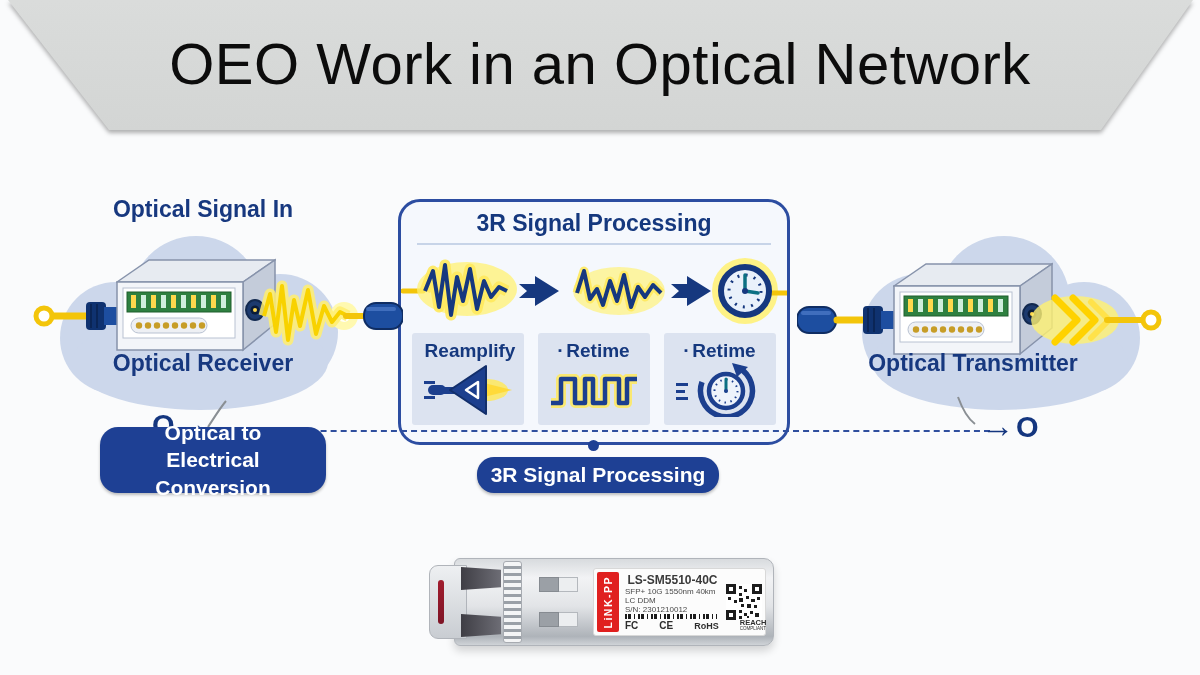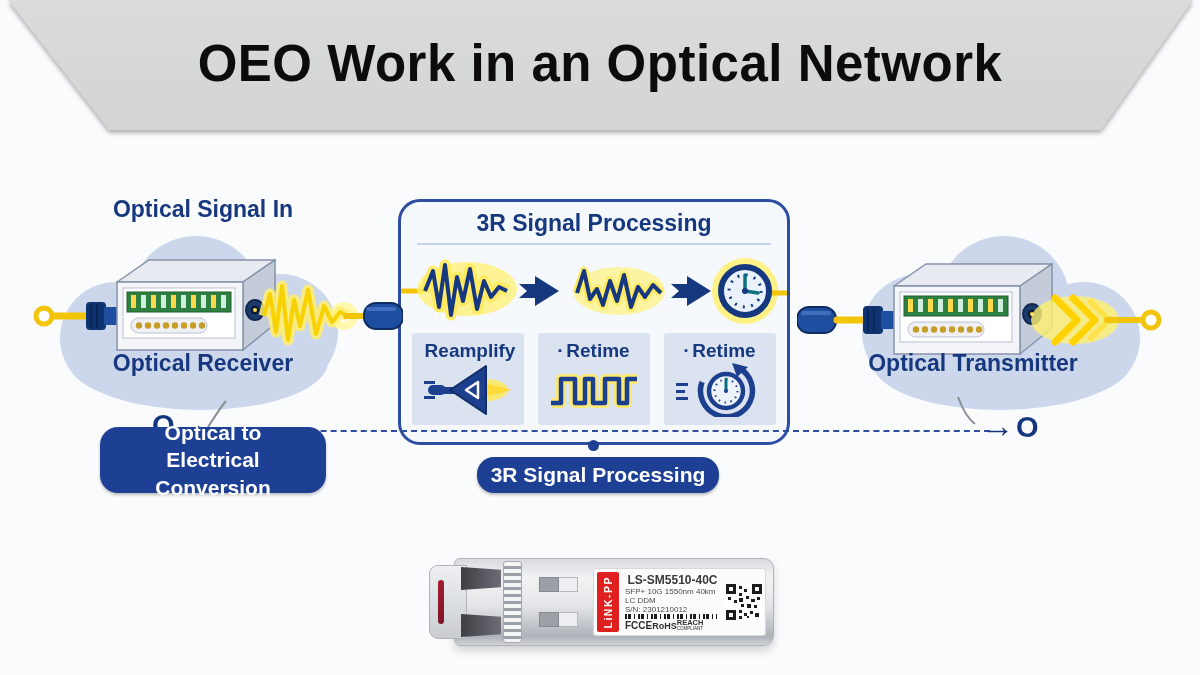--- a/index.html
+++ b/index.html
@@ -8,21 +8,21 @@
     background:#fafbfc; font-family:"Liberation Sans", sans-serif;
   }
 
   
   .banner-wrap { position:absolute; left:0; top:0; width:1200px; height:136px;
     filter:drop-shadow(0 3px 2px rgba(0,0,0,.30)); }
   .banner { width:1200px; height:130px;
     background:linear-gradient(180deg,#dadcdb 0%,#d3d5d4 100%);
     clip-path:polygon(8px 0, 1193px 0, 1101px 130px, 109px 130px);
     display:flex; align-items:center; justify-content:center; }
-  .banner h1 { margin:4px; padding-bottom:4px; font-size:51px; font-weight:bold;
+  .banner h1 { margin:4px; padding-bottom:4px; font-size:58px; font-weight:normal;
     color:#0c0c0c; letter-spacing:.5px; }
 
   
   .sig-label, .dev-label { position:absolute; width:230px; text-align:center;
     font-size:23px; font-weight:bold; color:#17387f; z-index:5; }
   #sig-in  { left:88px;  top:196px; }
   #sig-out { left:858px; top:196px; }
   #dev-rx  { left:88px;  top:350px; }
   #dev-tx  { left:858px; top:350px; }
 
@@ -99,21 +99,21 @@
     display:flex; align-items:center; justify-content:center; flex:none; }
   .brand-band span { writing-mode:vertical-rl; transform:rotate(180deg);
     color:#fff; font-weight:bold; font-size:10.5px; letter-spacing:1.5px; }
   .label-col { flex:1; display:flex; flex-direction:column; justify-content:space-between;
     padding:1px 2px; min-width:0; }
   .lbl-model  { font-size:12px; font-weight:bold; color:#3a3a3a;text-align:center; }
   .lbl-spec   { font-size:8px;  color:#4a4a4a; }
   .lbl-serial { font-size:8px;  color:#4a4a4a; }
   .lbl-barcode { height:11px; width:97%;
     background:repeating-linear-gradient(90deg,#1c1c1c 0 2px,#fff 2px 3px,#1c1c1c 3px 6px,#fff 6px 9px,#1c1c1c 9px 10px,#fff 10px 13px); }
-  .lbl-certs { display:flex; align-items:flex-end; gap:0; color:#2e2e2e; }
+  .lbl-certs { display:flex; align-items:flex-end; gap:21px; color:#2e2e2e; }
   .cert-fcc  { font-size:10px; font-weight:bold; }
   .cert-ce   { font-size:10px; font-weight:bold; }
   .cert-rohs { font-size:9px;  font-weight:bold; }
   .cert-reach{ font-size:7.5px; font-weight:bold; line-height:1; }
   .cert-reach small { display:block; font-size:4.5px; font-weight:normal; }
   .qr { width:36px; height:36px; align-self:center; flex:none; }
 </style>
 </head>
 <body>
 

